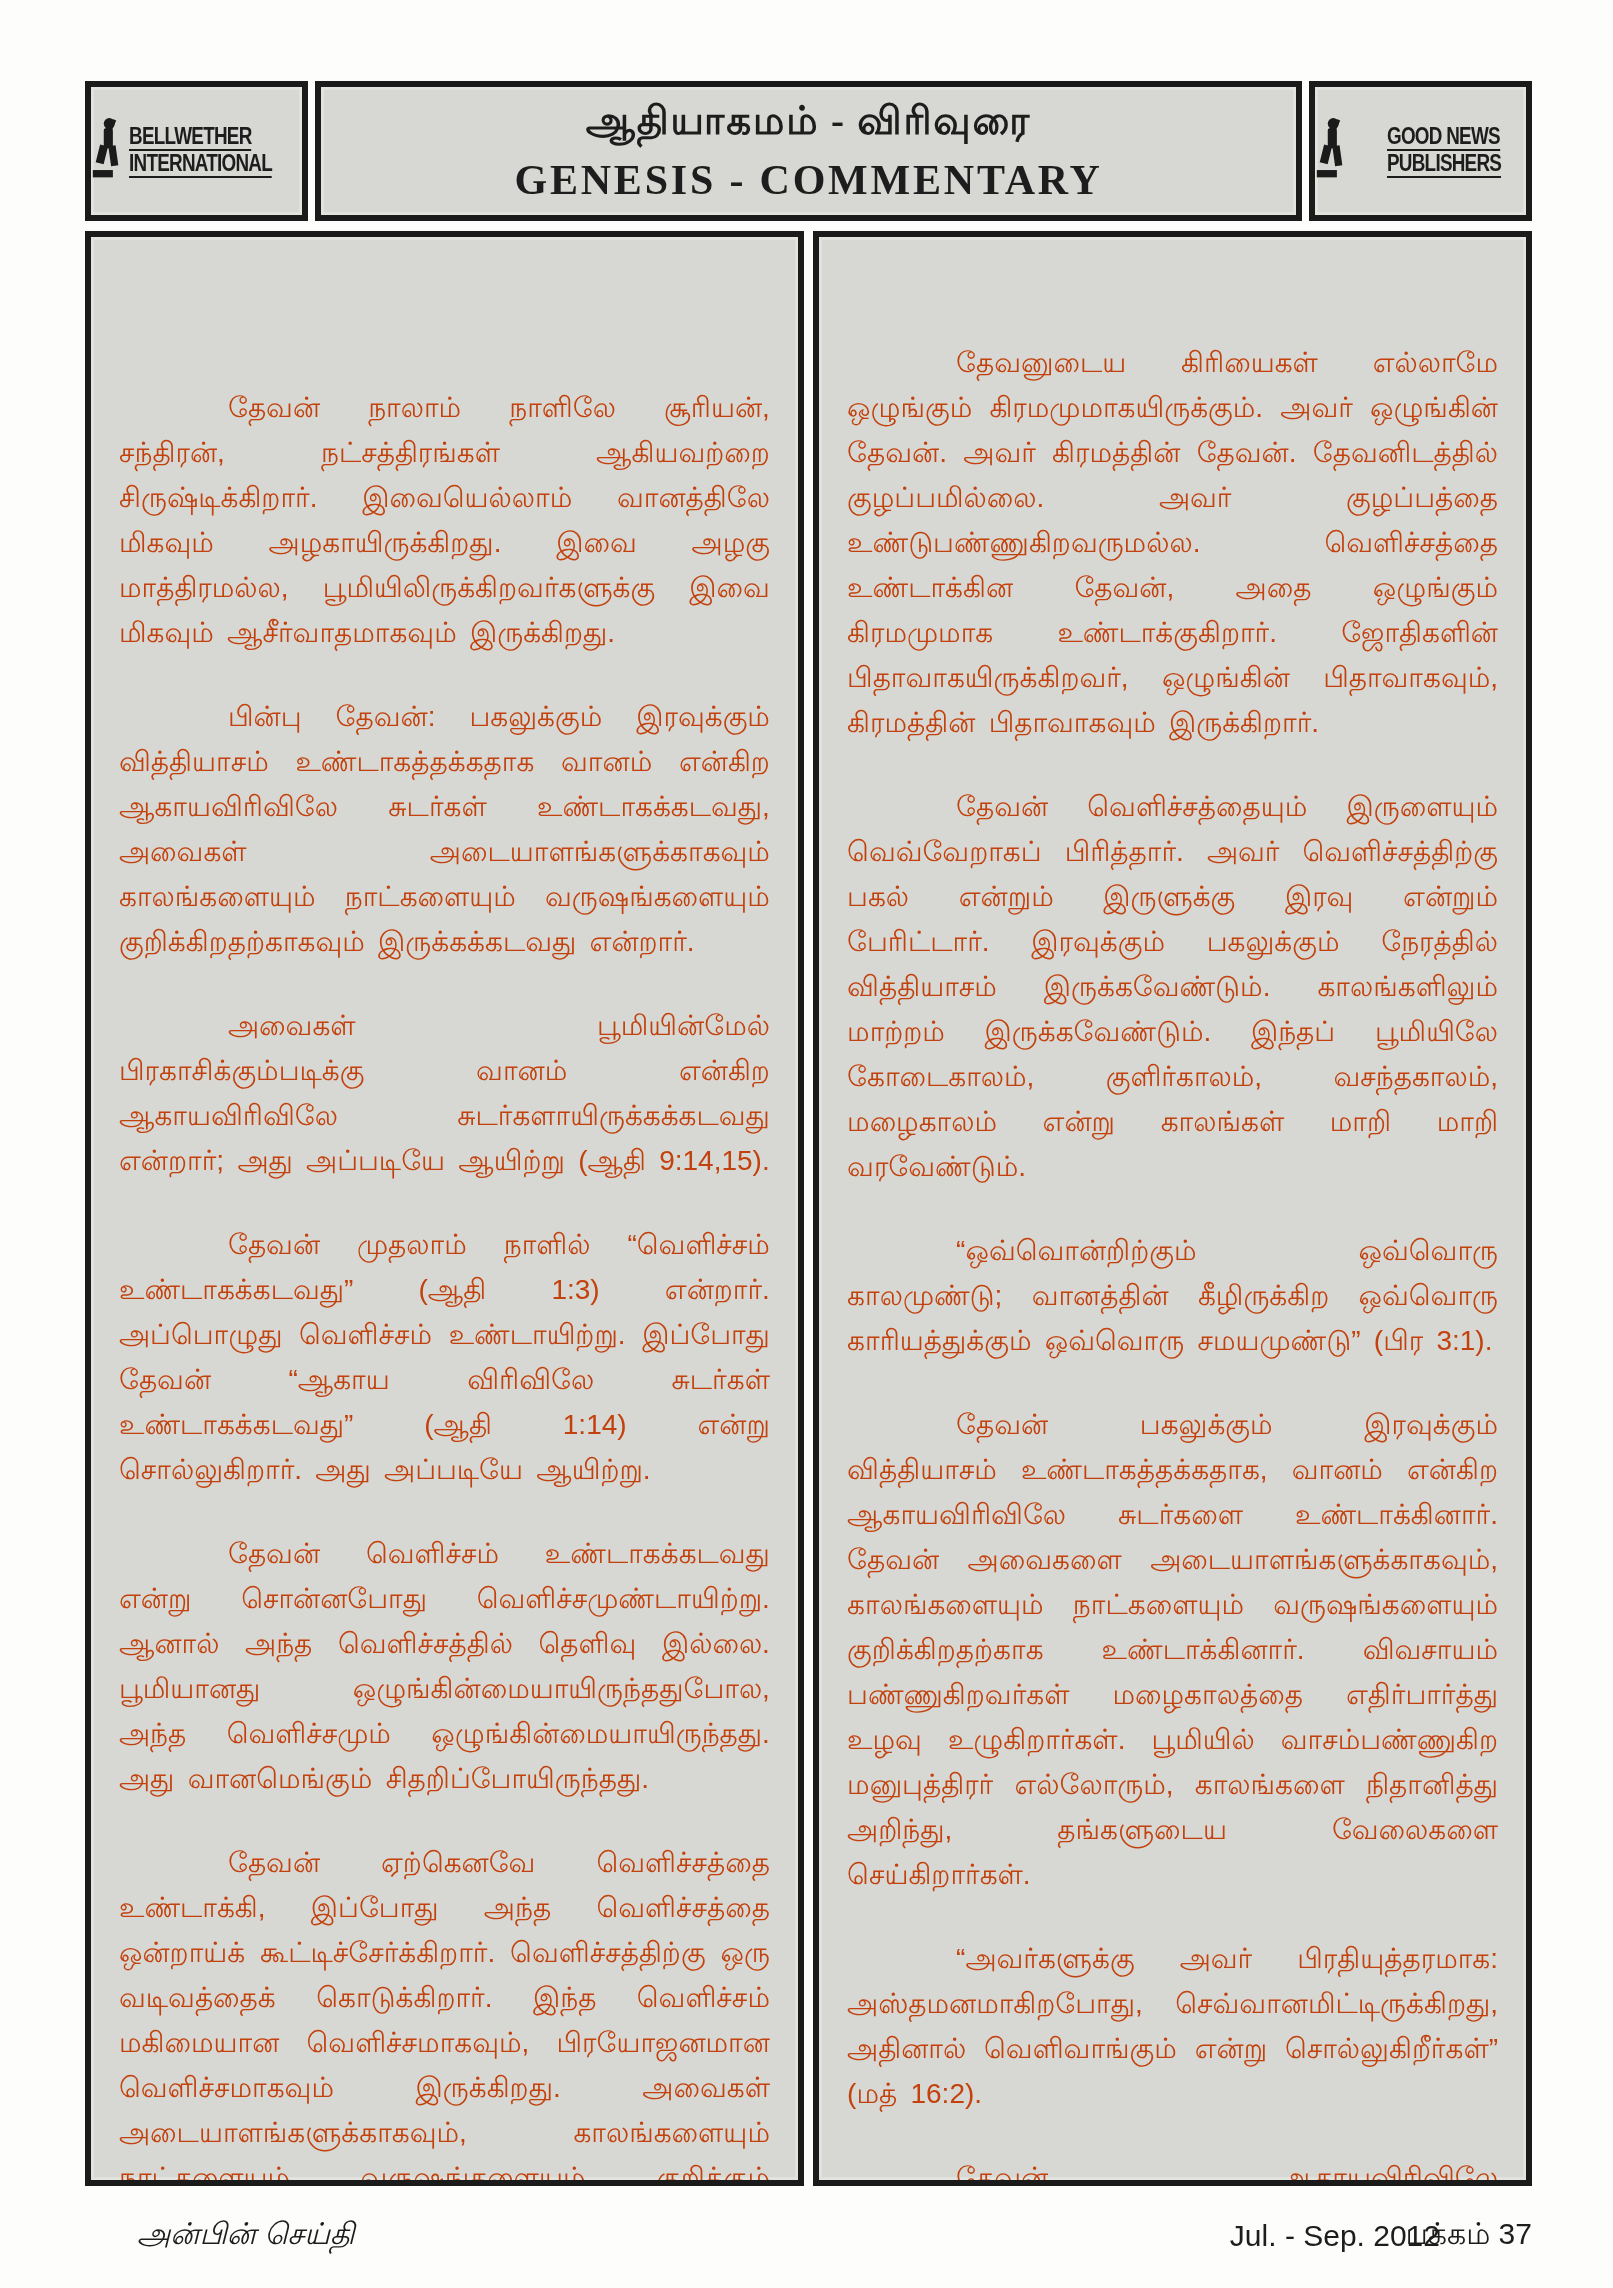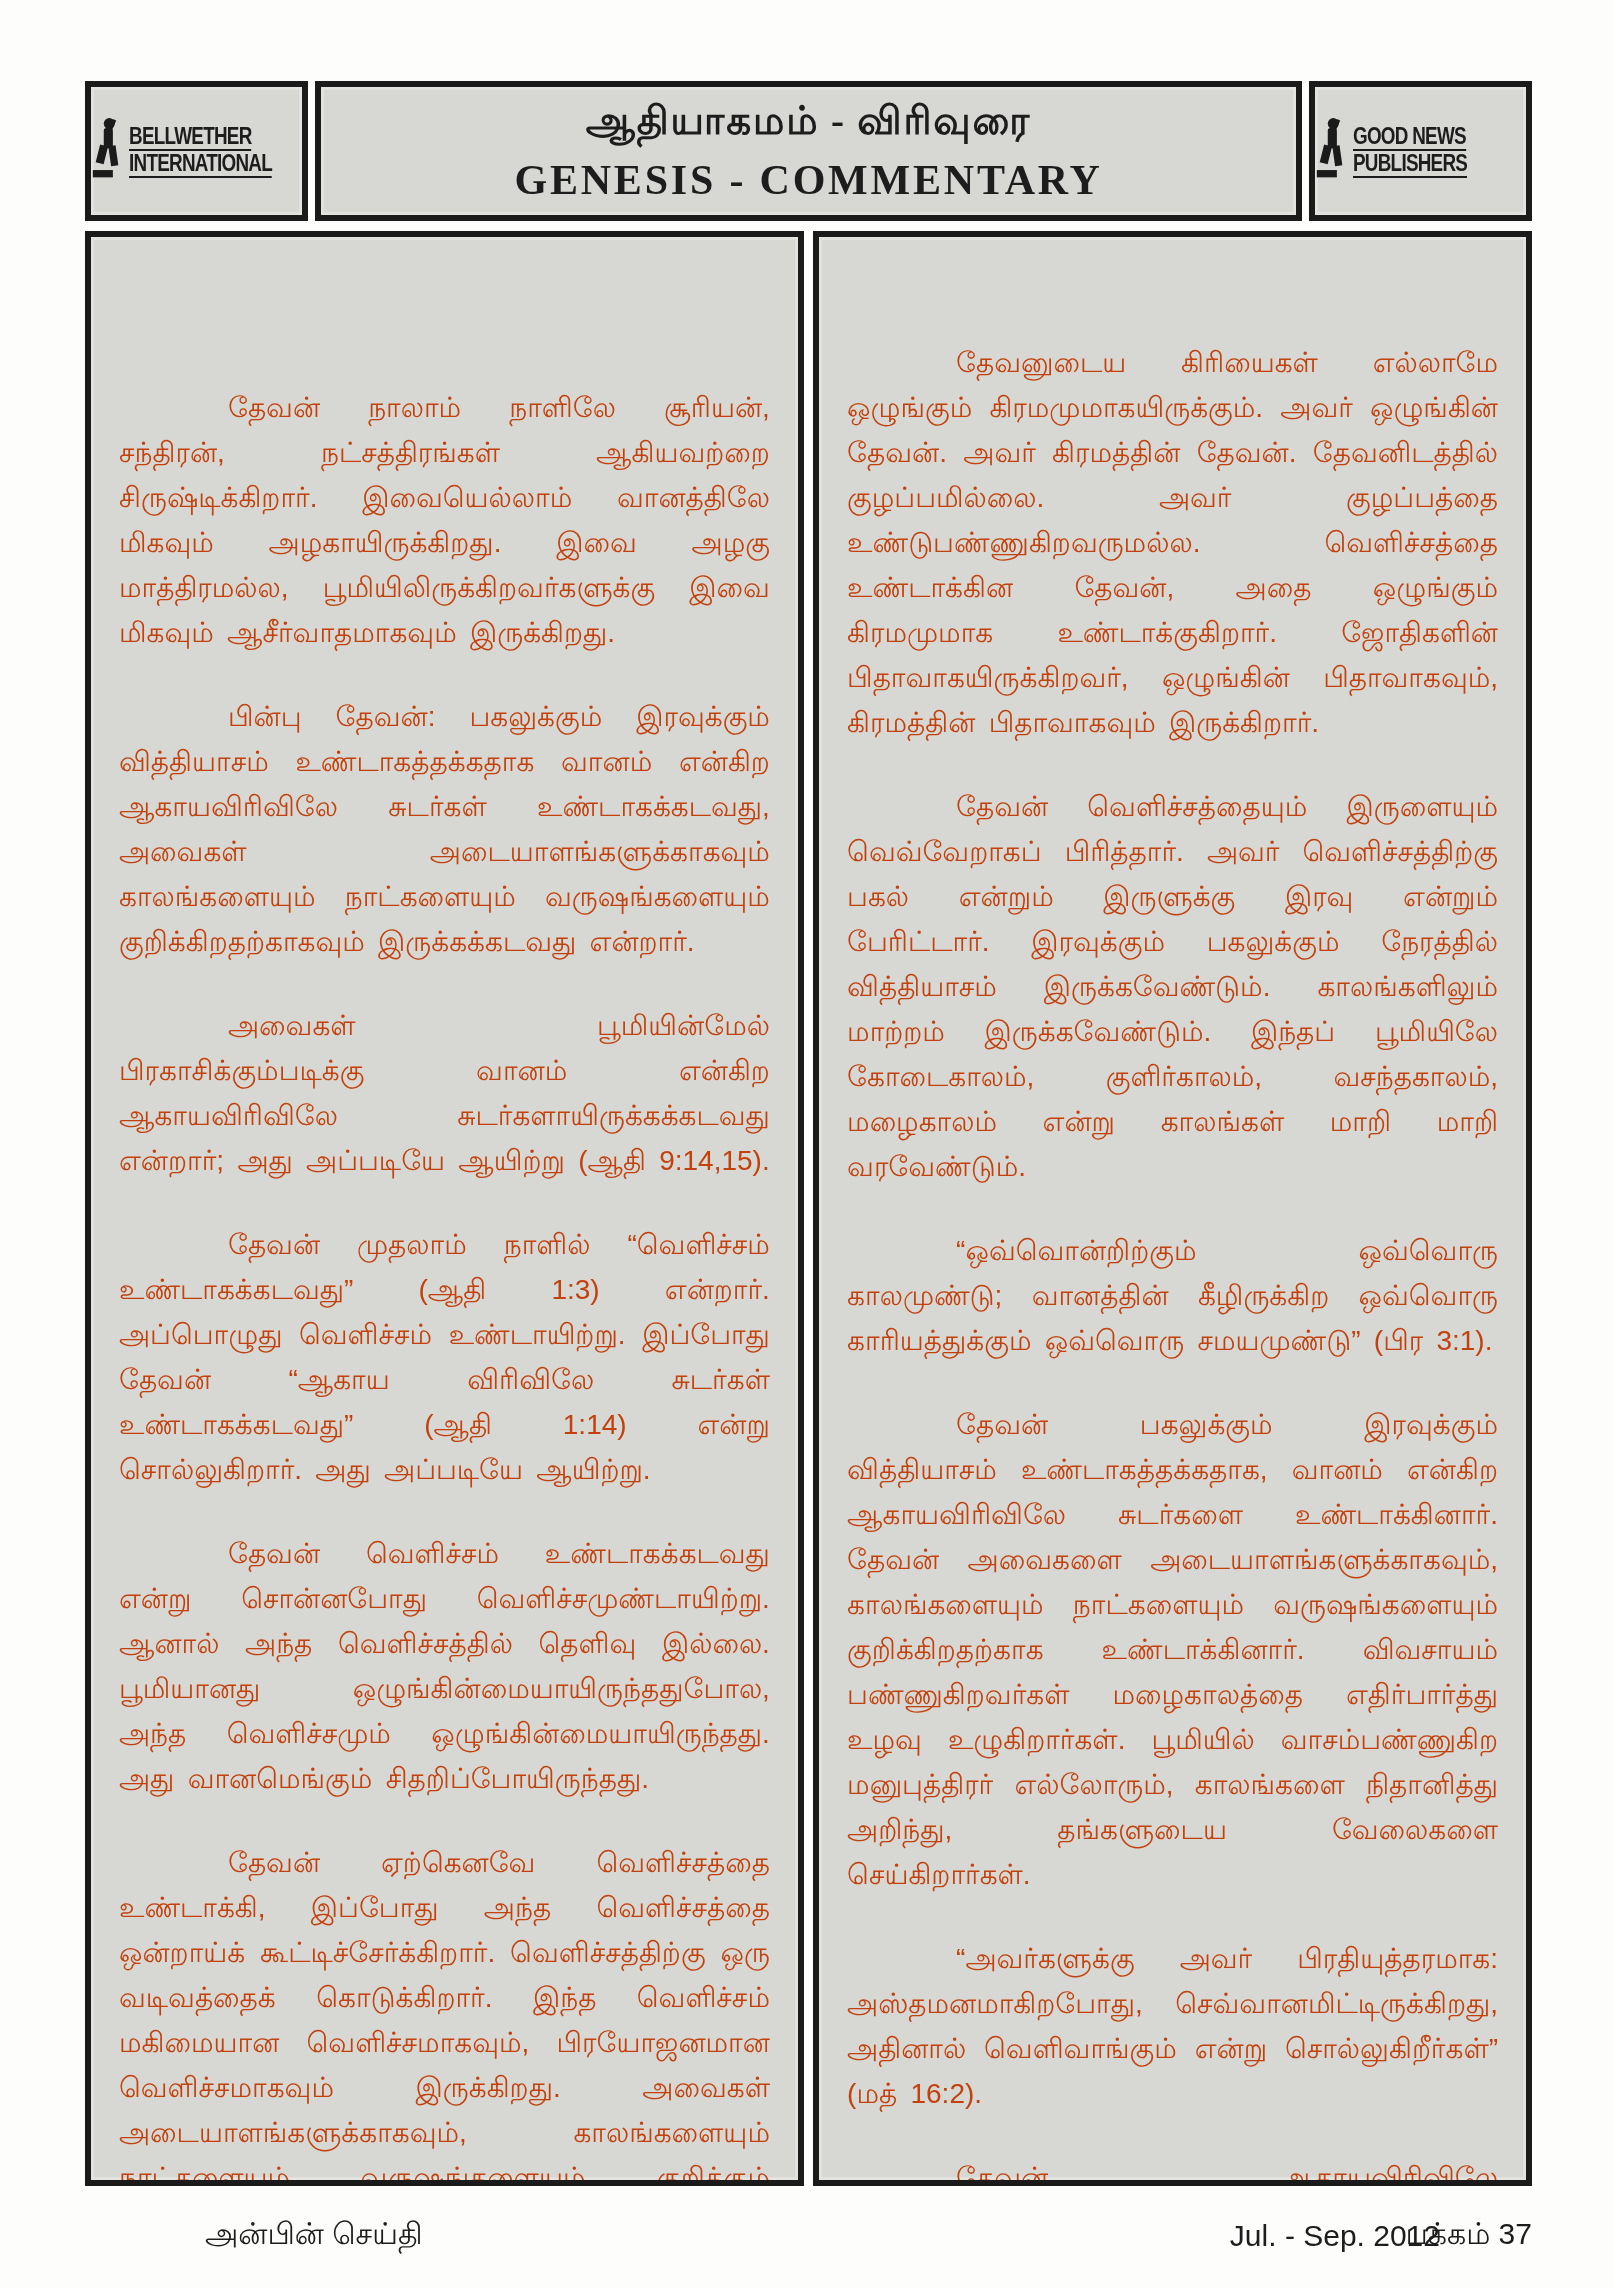--- a/index.html
+++ b/index.html
@@ -17,21 +17,21 @@
     box-shadow:inset 0 0 0 2.8px #e3e3df;
     box-sizing:border-box;
   }
   
   .header{
     position:absolute;left:85px;top:81px;width:1447px;height:140px;
     display:flex;gap:7.4px;
   }
   .logo-box{
     width:223px;flex:none;
-    display:flex;align-items:center;justify-content:flex-start;gap:7.4px;
+    display:flex;align-items:center;justify-content:space-between;gap:7.4px;
   }
   .logo-text{display:flex;flex-direction:column;align-items:flex-start;line-height:1.05;}
   .logo-line{
     font-weight:bold;
     font-size:23px;
     letter-spacing:-0.9px;
     border-bottom:2.8px solid #1b1b1b;
     padding-bottom:0.9px;
     transform:scaleX(0.82);
     transform-origin:left center;
@@ -70,21 +70,21 @@
     text-indent:109px;
     word-spacing:5.5px;
     color:#c2410c;
   }
   
   .footer{
     position:absolute;left:85px;top:2208px;width:1447px;height:55px;
     display:flex;align-items:center;
     font-size:30px;
   }
-  .footer .f-left{margin-left:120px;}
+  .footer .f-left{margin-left:52px;font-style:italic;}
   .footer .f-center{position:absolute;left:0;right:0;text-align:right;}
   .footer .f-right{margin-left:auto;margin-right:92px;font-family:"Liberation Sans","DejaVu Sans",sans-serif;}
 </style>
 </head>
 <body>
 
 <div class="page">
 
   <div class="header">
 

